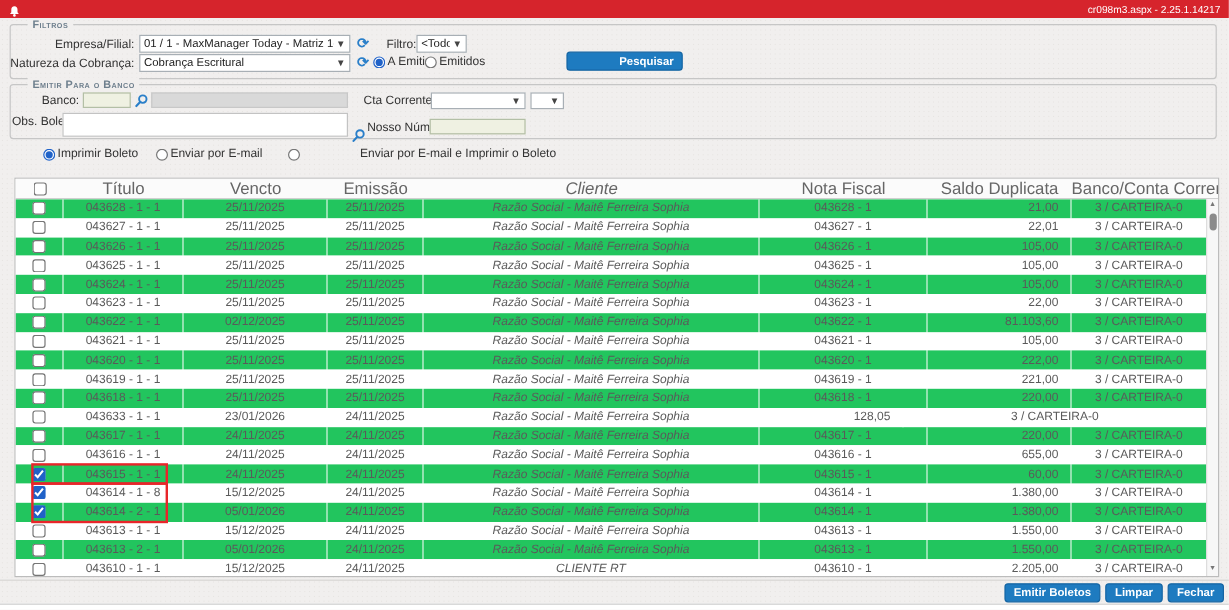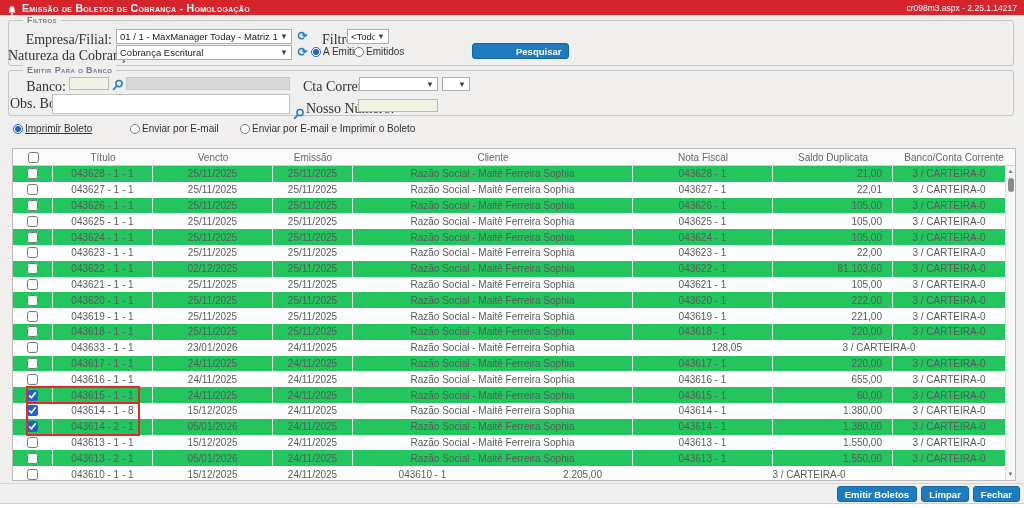--- a/index.html
+++ b/index.html
@@ -16,21 +16,21 @@
   
   .content{position:absolute;top:15px;left:0;right:0;bottom:0;background:#f1efee;
            background-image:radial-gradient(#e5e2df .7px,transparent .7px);
            background-size:4px 4px;}
   .fs{position:absolute;border:1px solid #c6c6c6;border-radius:3px;box-sizing:border-box;}
   .fs .legend{position:absolute;top:-6px;left:14px;background:#f1efee;padding:0 4px;
               font-size:9px;font-weight:bold;color:#6e7f8d;font-variant:small-caps;
               letter-spacing:.4px;line-height:10px;}
   .fs-filtros{left:8px;top:5px;width:1006px;height:46px;}
   .fs-banco{left:8px;top:55px;width:1006px;height:46px;}
-  .lbl{position:absolute;font-size:14px;color:#333;white-space:nowrap;font-family:Liberation Serif, serif;}
+  .lbl{position:absolute;font-size:10px;color:#333;white-space:nowrap;}
   .r{text-align:right;}
   
   .sel{position:absolute;height:15px;background:#fff;border:1px solid #a8afb5;
        box-sizing:border-box;display:flex;align-items:center;padding:0 3px;
        font-size:9.5px;color:#222;cursor:default;}
   .sel .sel-text{white-space:nowrap;overflow:hidden;flex:1;}
   .sel .arrow{font-size:8px;color:#444;margin-left:2px;flex:none;}
   .refresh{position:absolute;width:13px;height:14px;color:#2a7fc9;font-size:12px;
            font-weight:bold;line-height:14px;text-align:center;cursor:pointer;}
   .radio-item{position:absolute;display:flex;align-items:center;font-size:10px;color:#333;}
@@ -42,29 +42,29 @@
   .inp{position:absolute;box-sizing:border-box;height:13px;}
   .inp-pale{background:#eff1e2;border:1px solid #b3bfa6;}
   .inp-gray{background:#d9d9d9;border:1px solid #c8c8c8;}
   .txtarea{position:absolute;background:#fff;border:1px solid #c3c3c3;box-sizing:border-box;}
   .mag{position:absolute;width:12px;height:12px;cursor:pointer;}
   
   .tbl{position:absolute;left:12px;top:133px;width:1004px;height:333px;background:#fff;
        border:1px solid #bcbcbc;box-sizing:border-box;}
   .thead{display:flex;height:17px;background:#fbfbfb;border-bottom:1px solid #cfcfcf;
          box-sizing:border-box;align-items:center;}
-  .thead .hcell{font-size:10px;color:#666;text-align:center;white-space:nowrap;overflow:hidden;}
+  .thead .hcell{font-size:14px;color:#666;text-align:center;white-space:nowrap;overflow:hidden;}
   .tbody{position:absolute;left:0;top:17px;right:10px;bottom:0;overflow:hidden;}
   .trow{display:flex;height:15.8px;align-items:center;background:#fff;box-sizing:border-box;}
   .trow.alt{background:#22c55e;}
   .cell{font-size:10px;color:#5a5a5a;text-align:center;white-space:nowrap;overflow:hidden;
         height:100%;display:flex;align-items:center;justify-content:center;
         box-sizing:border-box;border-right:1px solid rgba(255,255,255,.85);}
   .c-cb{width:40px;}   .c-titulo{width:100px;} .c-vencto{width:120px;}
-  .c-emissao{width:80px;} .c-cliente{width:280px;} .c-nota{width:140px;}
+  .c-emissao{width:80px;} .c-cliente{width:280px;font-style:italic;} .c-nota{width:140px;}
   .c-saldo{width:120px;justify-content:flex-end;padding-right:10px;}
   .c-banco{flex:1;border-right:none;}
   .trow input{width:11px;height:11px;margin:0;accent-color:#2062c8;}
   .hd-cb{width:40px;display:flex;justify-content:center;}
   .hd-cb input{width:11px;height:11px;margin:0;}
   .redbox{position:absolute;left:13px;width:114px;border:2px solid #e8252a;
           box-sizing:border-box;pointer-events:none;}
   
   .sbar{position:absolute;top:17px;right:0;width:10px;bottom:0;background:#f7f7f7;
         border-left:1px solid #ddd;box-sizing:border-box;}
@@ -83,21 +83,20 @@
 </head>
 <body>
 
 <div class="titlebar">
   <span class="bell">
     <svg viewBox="0 0 12 12" width="10" height="11">
         <path d="M6 .8C4 .8 2.9 2.3 2.9 4.3V6.9L1.6 8.5h8.8L9.1 6.9V4.3C9.1 2.3 8 .8 6 .8z" fill="#fff"></path>
         <circle cx="6" cy="10" r="1.3" fill="#fff"></circle>
       </svg>
   </span>
-  <span class="title">Emissão de Boletos de Cobrança - Homologação</span>
   <span class="version">cr098m3.aspx - 2.25.1.14217</span>
 </div>
 
 <div class="content">
 
   <div class="fs fs-filtros">
     <span class="legend">Filtros</span>
   </div>
   <span class="lbl r" style="left:20px;top:17px;width:92px;">Empresa/Filial:</span>
   <div class="sel" style="left:116px;top:14px;width:176px;">
@@ -151,29 +150,29 @@
   <div class="txtarea" style="left:52px;top:79px;width:238px;height:20px;"></div>
   <span class="mag" style="left:293px;top:91px;">
     <svg viewBox="0 0 12 12" width="12" height="12">
         <circle cx="7" cy="4.6" r="3.1" fill="none" stroke="#2a7fc9" stroke-width="1.6"></circle>
         <line x1="4.8" y1="7" x2="1.6" y2="10.4" stroke="#2a7fc9" stroke-width="1.8" stroke-linecap="round"></line>
       </svg>
   </span>
   <span class="lbl" style="left:306px;top:86px;">Nosso Número:</span>
   <div class="inp inp-pale" style="left:358px;top:84px;width:80px;"></div>
 
-  <label class="radio-item" style="left:13px;top:108px;text-decoration:underline;">
+  <label class="radio-item" style="left:36px;top:108px;">
     <input type="radio" name="emitmode" id="radio-imprimir" checked="" style="">
     <span>Imprimir Boleto</span>
   </label>
   <label class="radio-item" style="left:130px;top:108px;">
     <input type="radio" name="emitmode" id="radio-email" style="">
     <span>Enviar por E-mail</span>
   </label>
-  <label class="radio-item" style="left:240px;top:108px;">
+  <label class="radio-item" style="left:240px;top:108px;gap:48px;">
     <input type="radio" name="emitmode" id="radio-email-imprimir" style="">
     <span>Enviar por E-mail e Imprimir o Boleto</span>
   </label>
 
   <div class="tbl">
     <div class="thead">
       <span class="hd-cb">
         <input type="checkbox" style="">
       </span>
       <span class="hcell c-titulo">Título</span>
@@ -412,20 +411,21 @@
     <span class="cell c-saldo">1.550,00</span>
     <span class="cell c-banco">3 / CARTEIRA-0</span>
   </div>
         <div class="trow">
     <span class="cell c-cb">
             <input type="checkbox" class="rowcb" style="">
           </span>
     <span class="cell c-titulo">043610 - 1 - 1</span>
     <span class="cell c-vencto">15/12/2025</span>
     <span class="cell c-emissao">24/11/2025</span>
+    <span class="cell c-cliente">CLIENTE RT</span>
     <span class="cell c-nota">043610 - 1</span>
     <span class="cell c-saldo">2.205,00</span>
     <span class="cell c-banco">3 / CARTEIRA-0</span>
   </div>
         <div class="redbox" style="top: 220.2px; height: 17.8px; border-color: rgb(232, 37, 42);"></div>
         <div class="redbox" style="top: 236px; height: 33.6px; border-color: rgb(232, 37, 42);"></div>
       </div>
     <div class="sbar">
       <span class="sarr up">▲</span>
       <span class="thumb"></span>

